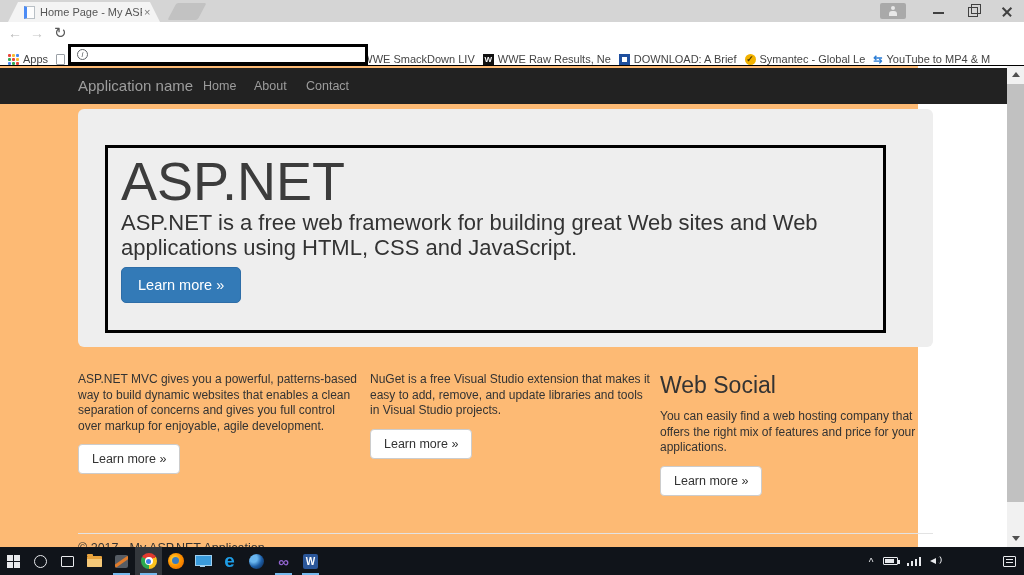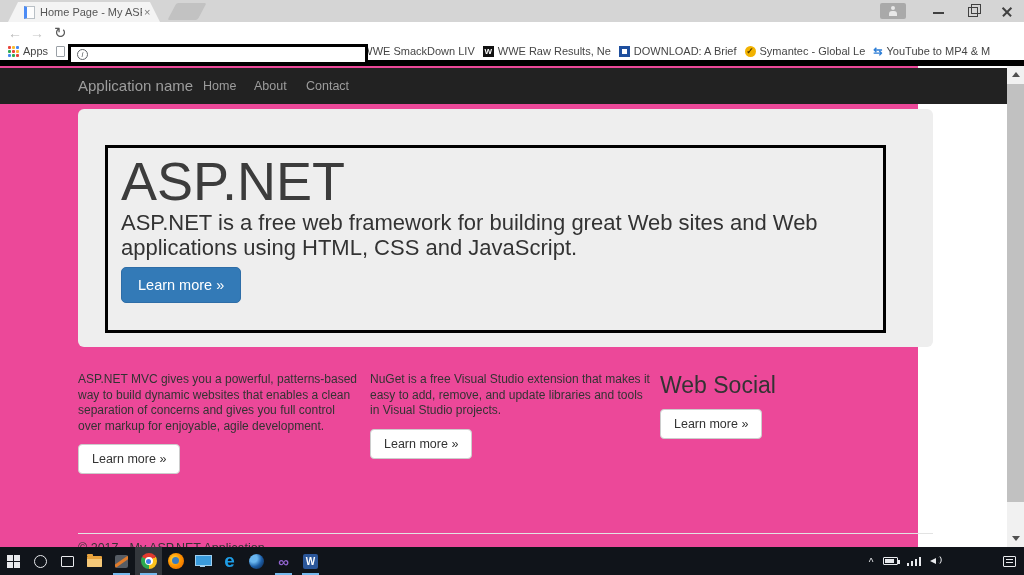--- a/index.html
+++ b/index.html
@@ -45,35 +45,35 @@
   .star-btn { position:absolute; right:108px; top:24px; font-size:13px; color:#767676; }
   .ext-area { position:absolute; right:6px; top:23px; display:flex; align-items:center; gap:8px; height:20px; }
   .ext-globe { width:17px; height:17px; border-radius:50%;
                background:radial-gradient(circle at 35% 35%, #cfe6ff 0 20%, #2f7fd6 45%, #0b2f66 100%); }
   .ext-shield { width:16px; height:17px; }
   .ext-abp { width:17px; height:17px; border-radius:50%; background:#c70d0d; color:#fff; font-size:6px; font-weight:bold;
              display:flex; align-items:center; justify-content:center; }
   .menu-btn { font-size:13px; color:#5f6368; padding:0 2px; }
 
   .bookmarks-bar { position:absolute; top:45px; left:0; width:1024px; height:21px; background:#fff;
-                   border-bottom:6px solid #000000; display:flex; align-items:flex-start; padding:0 8px; gap:8px; }
+                   border-bottom:1px solid #000000; display:flex; align-items:flex-end; padding:0 8px; gap:8px; }
   .bm { display:flex; align-items:center; gap:4px; font-size:11px; color:#454545; white-space:nowrap; }
   .bm-icon { flex:none; }
   .icon-appsgrid { width:11px; height:11px; display:grid; grid-template-columns:repeat(3,3px); grid-template-rows:repeat(3,3px); gap:1px; }
   .icon-appsgrid span { border-radius:1px; }
   .icon-page { width:9px; height:11px; background:#fff; border:1px solid #9aa0a6; border-radius:1px; }
   .icon-g { font-size:12px; font-weight:bold; color:#4285f4; line-height:12px; }
   .icon-swirl { width:11px; height:11px; border-radius:50%; background:radial-gradient(circle at 60% 40%, #dff3fb 0 30%, #67c3e6 70%, #2d9fd0 100%); }
   .icon-wwe { width:11px; height:11px; background:#111; color:#fff; font-size:8px; font-weight:bold; text-align:center; line-height:11px; }
   .icon-dl { width:11px; height:11px; border:3px solid #1f4f9e; background:#fff; }
   .icon-sym { width:11px; height:11px; border-radius:50%; background:#f2b200; color:#4d3a00; font-size:9px; font-weight:bold; text-align:center; line-height:11px; }
   .icon-ytc { font-size:11px; font-weight:bold; color:#2f7fd6; line-height:11px; }
 
   
-  .page { position:absolute; top:66px; left:0; width:918px; height:481px; background:#ec4899;padding-left:8px; }
+  .page { position:absolute; top:66px; left:0; width:918px; height:481px; background:#fdba74;padding-left:8px; }
   .site-navbar { position:absolute; top:2px; left:0; width:1007px; height:36px; background:#222; }
   .brand { position:absolute; left:78px; top:0; line-height:36px; font-size:15px; color:#9d9d9d; }
   .nav-link { position:absolute; top:0; line-height:36px; font-size:12.5px; color:#9d9d9d; }
   .nav-home { left:203px; } .nav-about { left:254px; } .nav-contact { left:306px; }
 
   .jumbotron { position:absolute; top:43px; left:78px; width:855px; height:238px; background:#eee; border-radius:6px; }
   .jumbo-annotation { position:absolute; top:79px; left:105px; width:781px; height:188px; border:3px solid #000; pointer-events:none; }
   .jumbo-title { position:absolute; left:121px; top:84px; font-size:54px; font-weight:400; color:#3c3c3c; letter-spacing:0px; }
   .jumbo-lead { position:absolute; left:121px; top:144px; width:755px; font-size:22px; line-height:25px; color:#333; }
   .btn-primary { position:absolute; left:121px; top:201px; background:#337ab7; border:1px solid #2e6da7; color:#fff;
@@ -260,20 +260,21 @@
     <div class="col col-1">
       <p>ASP.NET MVC gives you a powerful, patterns-based way to build dynamic websites that enables a clean separation of concerns and gives you full control over markup for enjoyable, agile development.</p>
       <button class="btn-default">Learn more »</button>
     </div>
     <div class="col col-2">
       <p>NuGet is a free Visual Studio extension that makes it easy to add, remove, and update libraries and tools in Visual Studio projects.</p>
       <button class="btn-default">Learn more »</button>
     </div>
     <div class="col col-3">
       <h2>Web Social</h2>
+      <p>You can easily find a web hosting company that offers the right mix of features and price for your applications.</p>
       <button class="btn-default">Learn more »</button>
     </div>
 
     <hr class="footer-hr">
     <div class="site-footer">© 2017 - My ASP.NET Application</div>
   </div>
 
   <div class="scrollbar">
     <div class="sb-arrow sb-up">
         <span class="tri-up"></span>

